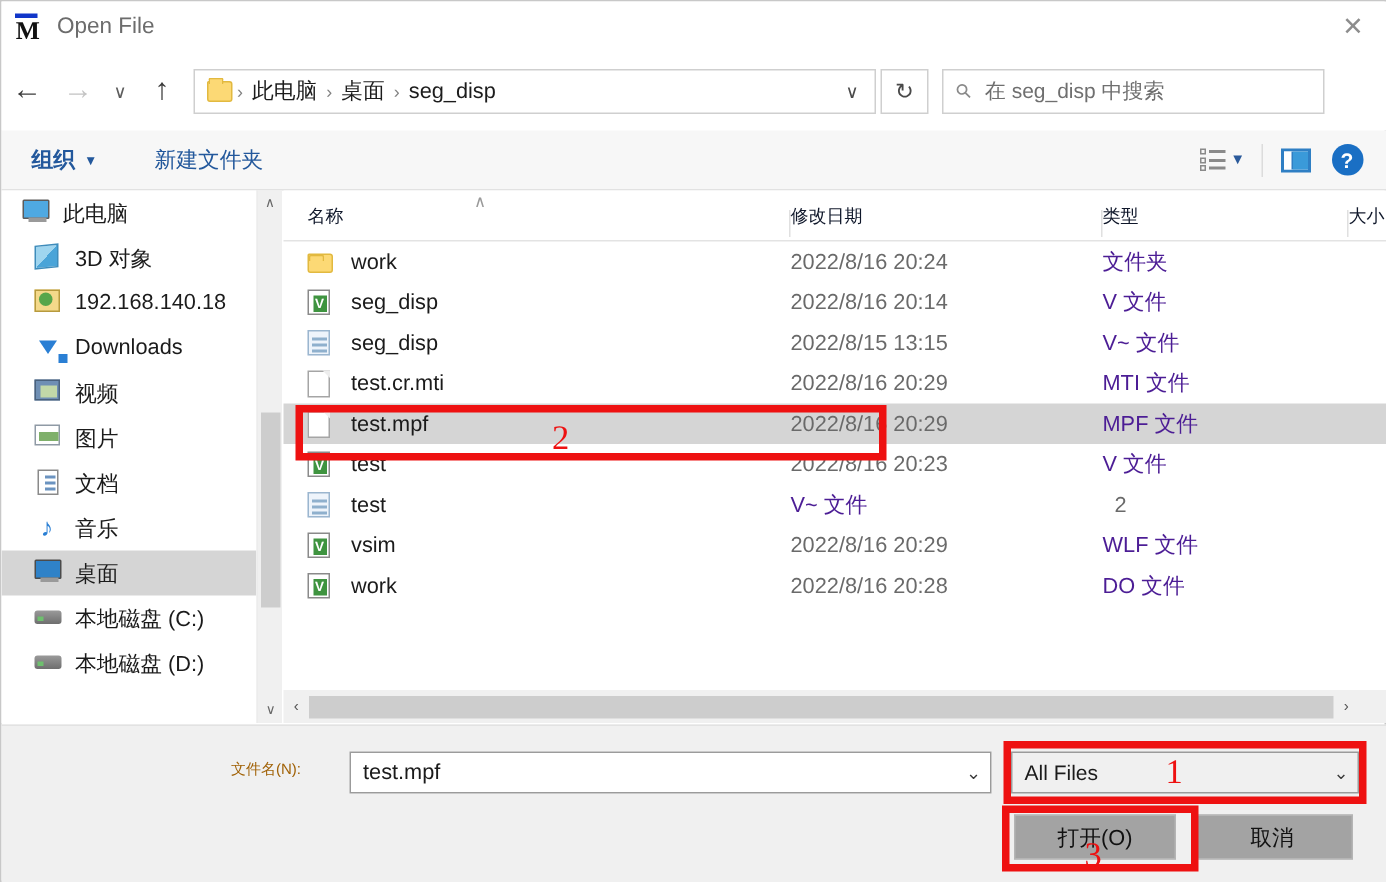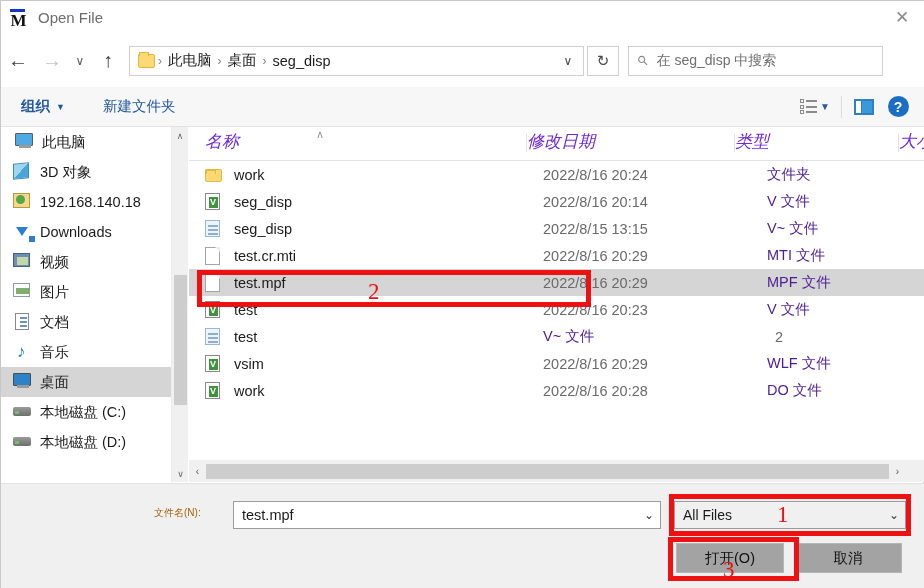--- a/index.html
+++ b/index.html
@@ -117,21 +117,21 @@
     font-size: 14px; font-weight: bold; display: flex; align-items: center; justify-content: center;
   }
   .tb-sep { width: 1px; height: 22px; background: #dcdcdc; margin: 0 5px; }
 
   
   .sidebar {
     position: absolute; left: 0; top: 126px; width: 170px; height: 355px;
     background: #ffffff; overflow: hidden;
   }
   .side-item {
-    height: 30px; display: flex; align-items: center; padding-left: 12px;
+    height: 30px; display: flex; align-items: center; padding-left: 22px;
     font-size: 14.5px; color: #1b1b1b; white-space: nowrap;
   }
   .side-item.root { padding-left: 14px; }
   .side-item.selected { background: #d5d5d5; }
   .side-ico { width: 20px; height: 18px; margin-right: 7px; flex: none; position: relative; }
 
   .ico-pc { width: 18px; height: 13px; background: #4fa9e2; border: 1px solid #5b5b5b; border-radius: 1px; }
   .ico-pc:after { content:""; position:absolute; left:3px; bottom:-3px; width:12px; height:3px; background:#9a9a9a; }
   .ico-3d { width: 16px; height: 16px; background: linear-gradient(135deg,#9fd5ef 0 50%, #4aa4d8 50% 100%); transform: skewY(-6deg); border:1px solid #3e8cbb; }
   .ico-net { width: 17px; height: 15px; background: #f4d98a; border: 1px solid #b79a3e; position: relative; }
@@ -164,29 +164,29 @@
 
   .filepane {
     position: absolute; left: 188px; top: 126px; width: 736px; height: 355px;
     background: #ffffff;
   }
   .colhead {
     position: relative; height: 34px; display: flex; align-items: flex-end;
     border-bottom: 1px solid #e3e3e3;
   }
   .col {
-    font-size: 17px; color: #6d28d9; padding-bottom: 7px; position: relative; flex: none; font-style: italic;
+    font-size: 12px; color: #0f172a; padding-bottom: 7px; position: relative; flex: none;
   }
   .col .cdiv { position: absolute; right: 0; top: 4px; width: 1px; height: 18px; background: #e0e0e0; }
   .sortmark {
     position: absolute; left: 127px; top: 1px; font-size: 11px; color: #9a9a9a;
   }
   .rows { position: relative; }
   .frow {
-    height: 27px; display: flex; align-items: center; font-size: 14.5px; color: #1b1b1b; gap: 16px;
+    height: 27px; display: flex; align-items: center; font-size: 14.5px; color: #1b1b1b;
   }
   .frow.selected { background: #d5d5d5; }
   .cell-name { width: 338px; display: flex; align-items: center; padding-left: 16px; flex: none; }
   .cell-date { width: 208px; color: #6a6a6a; flex: none; }
   .cell-type { width: 164px; color: #4c1d95; flex: none; }
   .cell-size { width: 60px; color: #6a6a6a; text-align: right; flex: none; overflow: hidden; }
   .fico { width: 20px; height: 18px; margin-right: 9px; position: relative; flex: none; }
 
   .ic-folder { width: 17px; height: 13px; background: #fcd975; border: 1px solid #e2b93f; border-radius: 1px 2px 2px 2px; margin-top: 3px; }
   .ic-folder:before { content:""; position:absolute; left:0; top:0px; width:8px; height:3px; background:#fcd975; border:1px solid #e2b93f; border-bottom:none; border-radius:1px 1px 0 0; }

